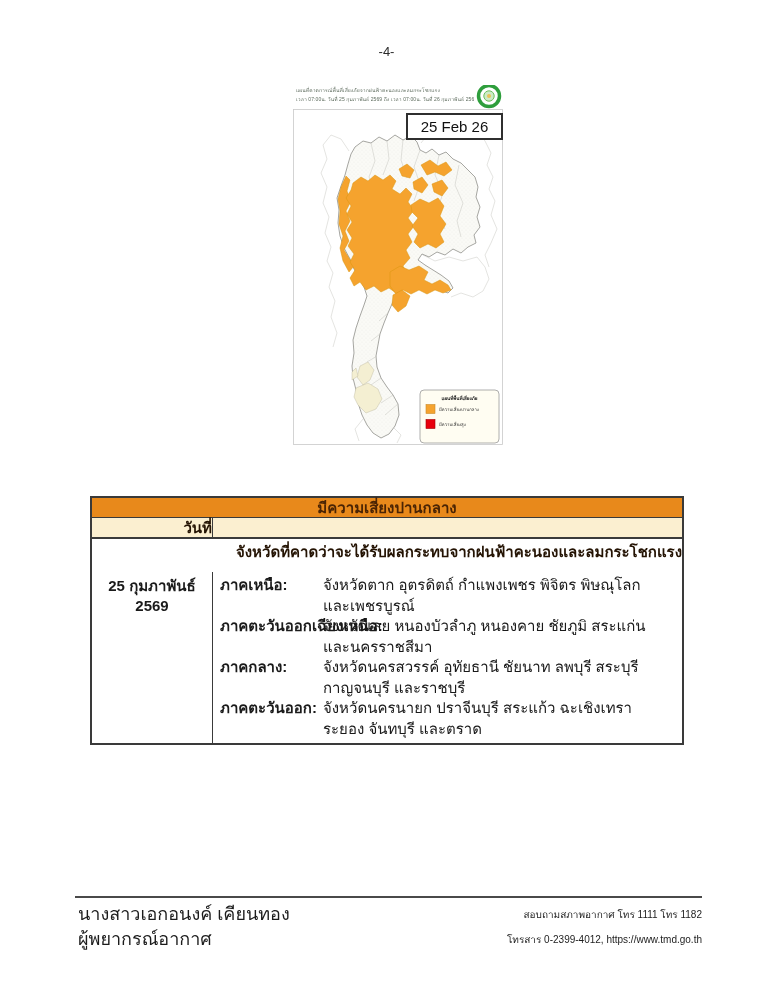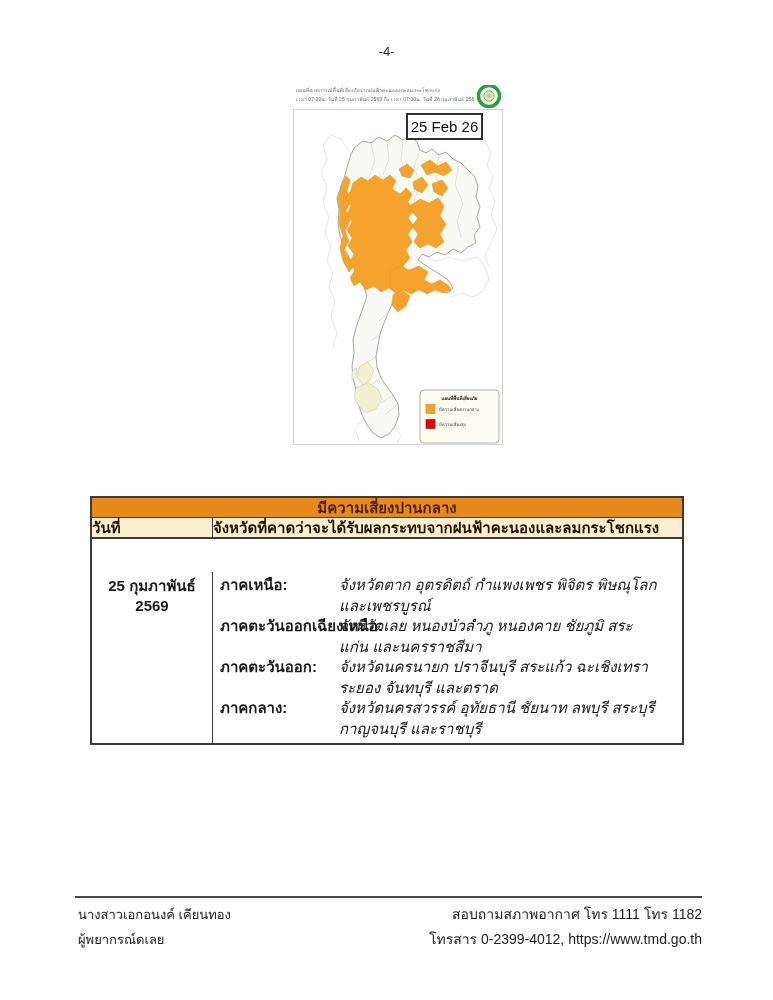--- a/index.html
+++ b/index.html
@@ -16,56 +16,56 @@
   }
   
   .map-block { position:absolute; left:293px; top:85px; width:210px; height:360px; }
   .map-title {
     position:absolute; left:3px; top:1px; width:178px;
     font-size:5px; line-height:1.8; color:#5d6b5d; letter-spacing:0.1px;
   }
   .map-title span { display:block; white-space:nowrap; overflow:hidden; }
   .map-svg { position:absolute; left:0; top:0; width:210px; height:360px; }
   .date-box {
-    position:absolute; left:113px; top:28px; width:77px; height:27px;
+    position:absolute; left:113px; top:28px; width:97px; height:27px;
     background:#ffffff; border:2px solid #2f2f2f;
     display:flex; align-items:center; justify-content:center;
     font-size:15px; color:#111; z-index:3;
   }
   
   .risk-table {
     position:absolute; left:90px; top:496px; width:594px;
     border:2px solid #3a3a3a; font-size:15px;
   }
   .t-head1 {
     background:#E8891B; color:#4a2404; font-weight:bold; text-align:center;
     height:20px; line-height:20px; border-bottom:1px solid #3a3a3a; font-size:15px;
   }
   .t-head2 {
     display:flex; background:#FBEFD0; color:#241303; font-weight:bold;
     height:21px; line-height:20px; border-bottom:2px solid #3a3a3a;
   }
-  .t-h-date  { width:121px; border-right:1px solid #3a3a3a; text-align:left; }
-  .t-h-prov  { flex:1; text-align:left; }
+  .t-h-date  { width:121px; border-right:1px solid #3a3a3a; text-align:right; }
+  .t-h-prov  { flex:1; text-align:right;margin-top:24px; }
   .t-body    { display:flex; min-height:162px;margin-top:33px; }
   .t-date    {
     width:121px; border-right:1px solid #3a3a3a; text-align:center;
     font-weight:bold; padding-top:4px; line-height:20px;
   }
   .t-regions { flex:1; padding:3px 0 4px 0; }
-  .t-row     { display:flex; line-height:20.5px;gap:16px; }
+  .t-row     { display:flex; line-height:20.5px; }
   .t-region  { flex:none; width:110px; padding-left:7px; font-weight:bold; white-space:nowrap; }
-  .t-prov    { flex:1; padding-right:24px;font-style:italic; }
+  .t-prov    { flex:1; padding-right:24px; }
   
   .footer-rule { position:absolute; left:75px; top:896px; width:627px; border-top:2px solid #4a4a4a; }
   .footer-left {
-    position:absolute; left:78px; top:902px; font-size:13px; line-height:25px; color:#1c1c1c;
+    position:absolute; left:78px; top:902px; font-size:18px; line-height:25px; color:#1c1c1c;
   }
   .footer-right {
-    position:absolute; right:71px; top:902px; font-size:14px; line-height:25px;
+    position:absolute; right:71px; top:902px; font-size:10px; line-height:25px;
     color:#1c1c1c; text-align:right;
   }
 </style>
 </head>
 <body>
 
 <div class="page-num">-4-</div>
 
 <div class="map-block">
   <div class="map-title">
@@ -162,32 +162,32 @@
     <div class="t-regions">
       <div class="t-row">
         <div class="t-region">ภาคเหนือ:</div>
         <div class="t-prov">จังหวัดตาก อุตรดิตถ์ กำแพงเพชร พิจิตร พิษณุโลก และเพชรบูรณ์</div>
       </div>
       <div class="t-row">
         <div class="t-region">ภาคตะวันออกเฉียงเหนือ:</div>
         <div class="t-prov">จังหวัดเลย หนองบัวลำภู หนองคาย ชัยภูมิ สระแก่น และนครราชสีมา</div>
       </div>
       <div class="t-row">
+        <div class="t-region">ภาคกลาง:</div>
+        <div class="t-prov">จังหวัดนครสวรรค์ อุทัยธานี ชัยนาท ลพบุรี สระบุรี กาญจนบุรี และราชบุรี</div>
+      </div>
+      <div class="t-row">
         <div class="t-region">ภาคตะวันออก:</div>
         <div class="t-prov">จังหวัดนครนายก ปราจีนบุรี สระแก้ว ฉะเชิงเทรา ระยอง จันทบุรี และตราด</div>
-      </div>
-      <div class="t-row">
-        <div class="t-region">ภาคกลาง:</div>
-        <div class="t-prov">จังหวัดนครสวรรค์ อุทัยธานี ชัยนาท ลพบุรี สระบุรี กาญจนบุรี และราชบุรี</div>
       </div>
     </div>
   </div>
 </div>
 
 <div class="footer-rule"></div>
 <div class="footer-left">
   <div>นางสาวเอกอนงค์  เคียนทอง</div>
-  <div>ผู้พยากรณ์ดเลย</div>
+  <div>ผู้พยากรณ์อากาศ</div>
 </div>
 <div class="footer-right">
   <div>สอบถามสภาพอากาศ โทร 1111 โทร 1182</div>
   <div>โทรสาร 0-2399-4012, https://www.tmd.go.th</div>
 </div>
 
 </body></html>

